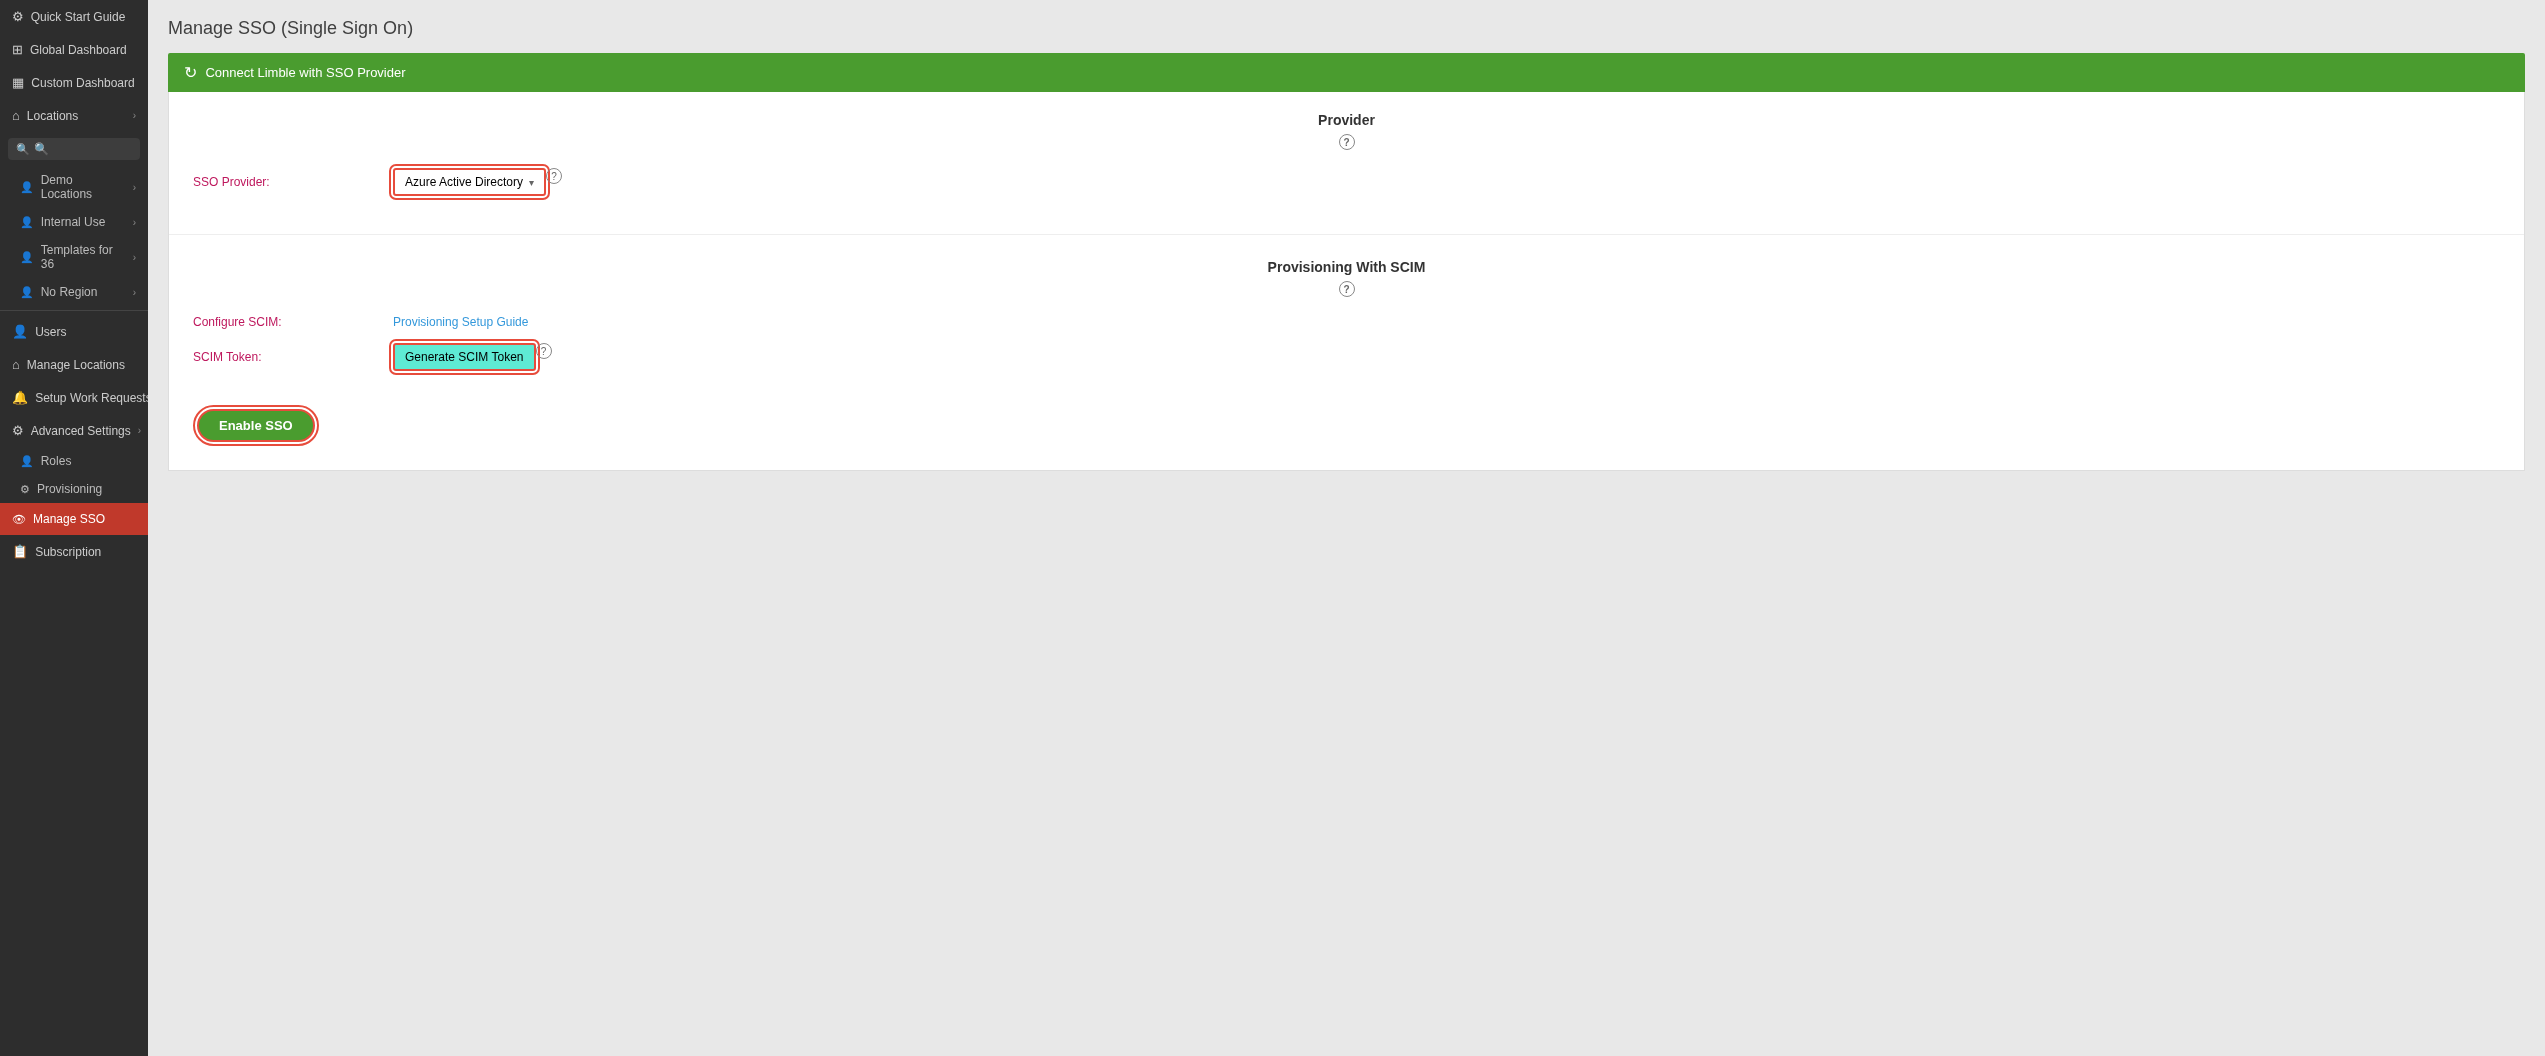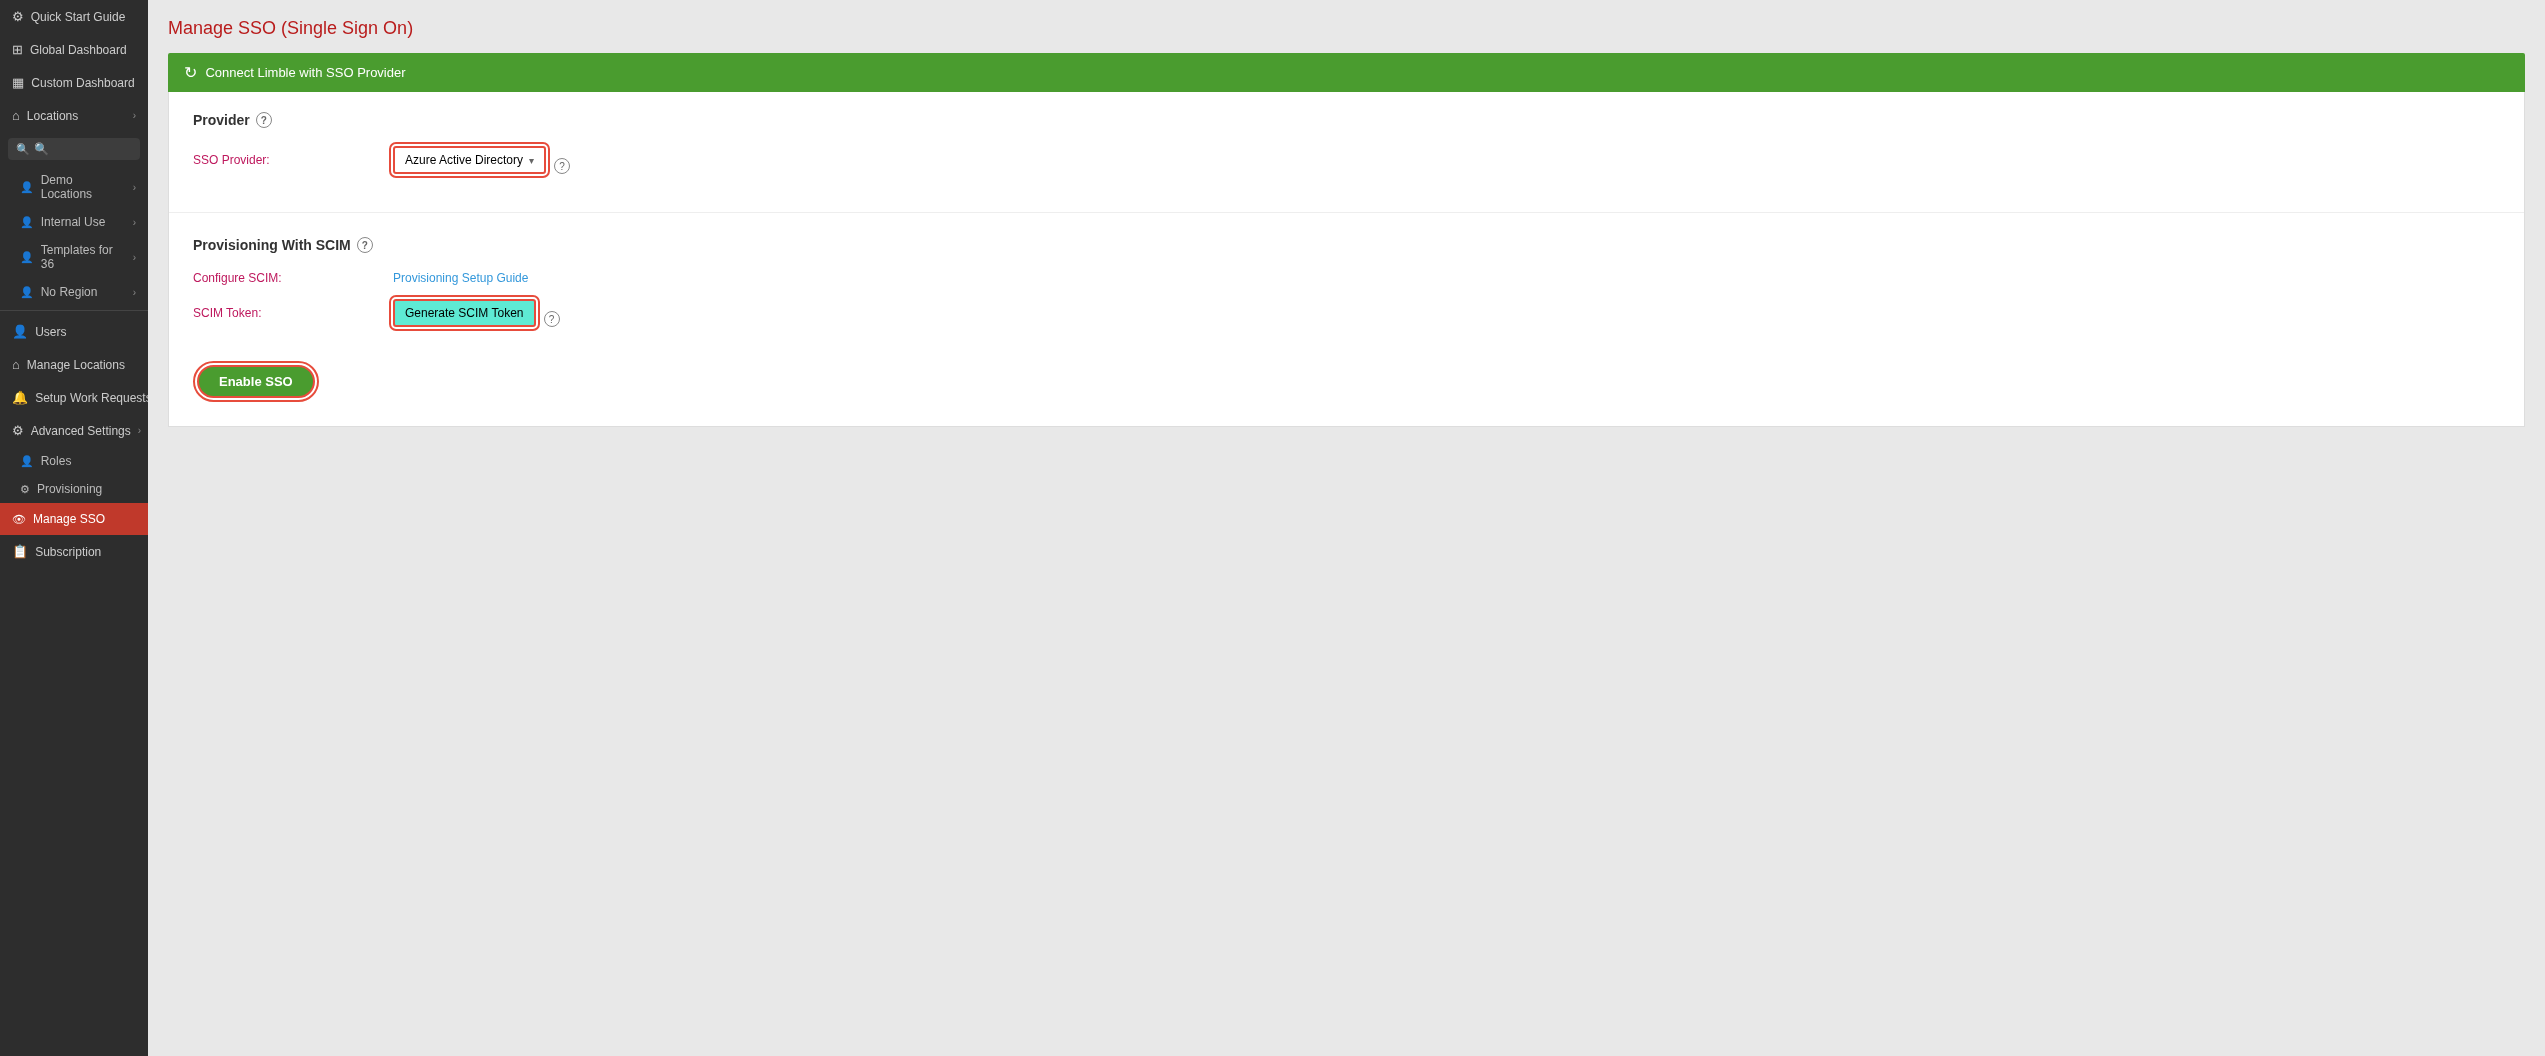--- a/index.html
+++ b/index.html
@@ -77,21 +77,21 @@
       background: #e8e8e8;
     }
 
     .page-container {
       padding: 18px 20px;
     }
 
     .page-title {
       font-size: 18px;
       font-weight: normal;
-      color: #b91c1c;
+      color: #404040;
       margin-bottom: 14px;
     }
 
     
     .green-banner {
       background: #4a9c2f;
       color: #fff;
       padding: 10px 16px;
       display: flex;
       align-items: center;
@@ -110,41 +110,41 @@
     .card-section {
       padding: 20px 24px;
     }
 
     .section-title {
       font-size: 14px;
       font-weight: bold;
       color: #333;
       margin-bottom: 18px;
       display: flex;
-      align-items: flex-end;
+      align-items: center;
       gap: 6px;
+      flex-direction: column;
     }
 
     .form-row {
       display: flex;
       align-items: center;
       margin-bottom: 14px;
     }
 
     .form-label {
       width: 200px;
       color: #be185d;
       font-size: 12px;
       flex-shrink: 0;
     }
 
     .form-value {
       display: flex;
-      align-items: flex-end;
-      gap: 8px;
+      align-items: flex-start;
     }
 
     .provider-select {
       display: flex;
       align-items: center;
       border: 2px solid #e74c3c;
       border-radius: 3px;
       padding: 5px 10px;
       background: #fff;
       font-size: 12px;

